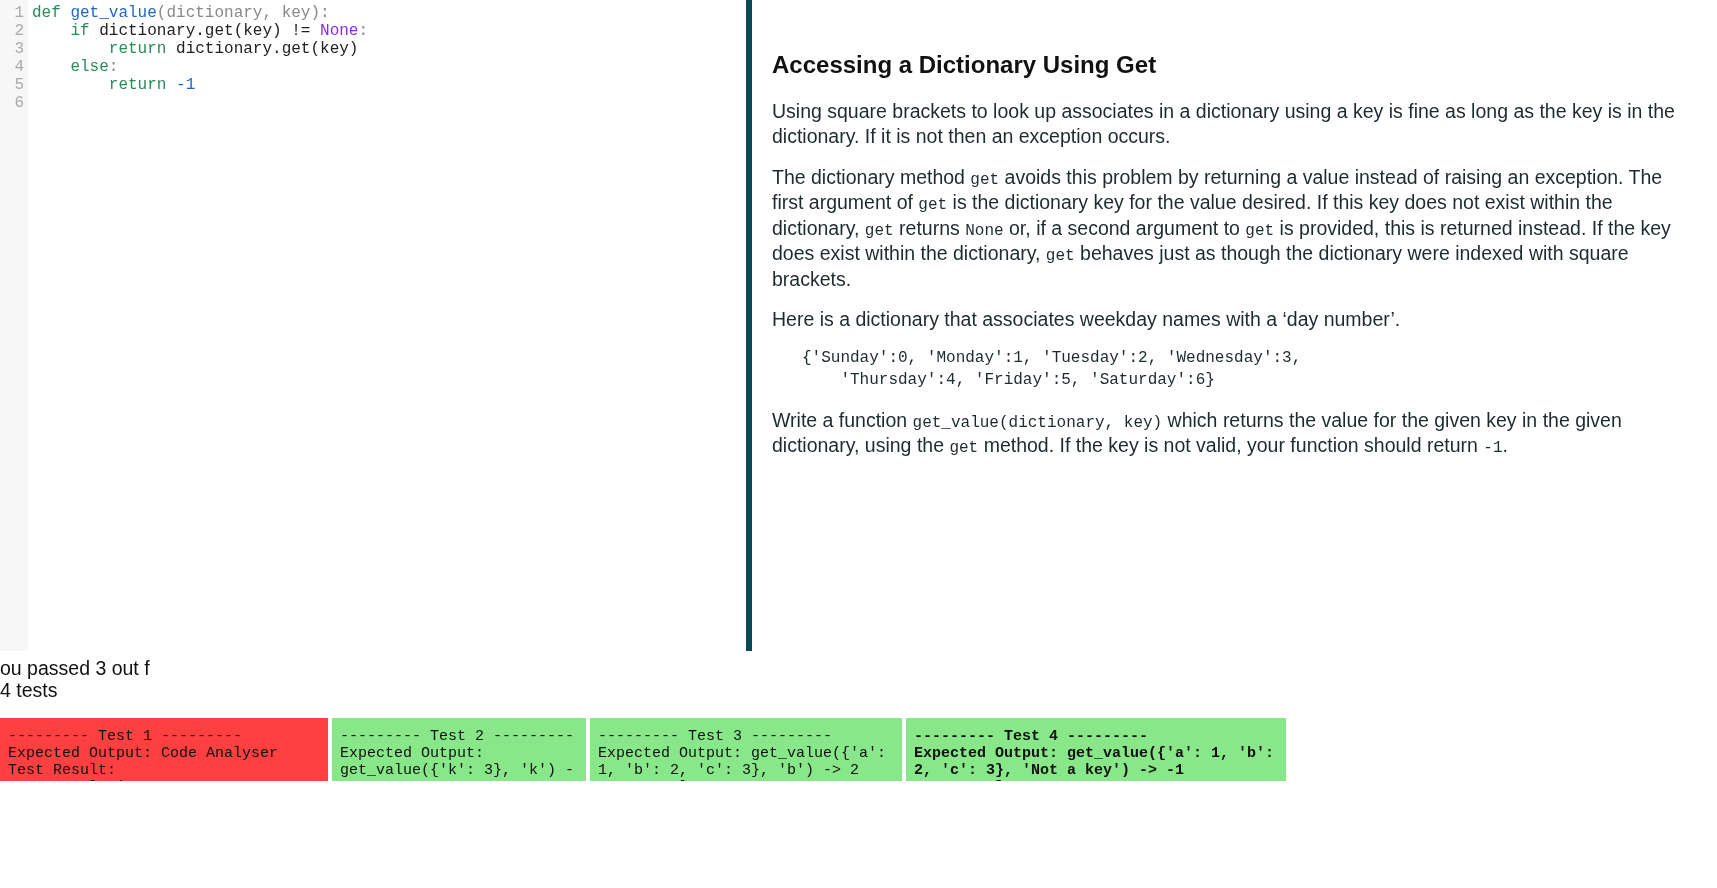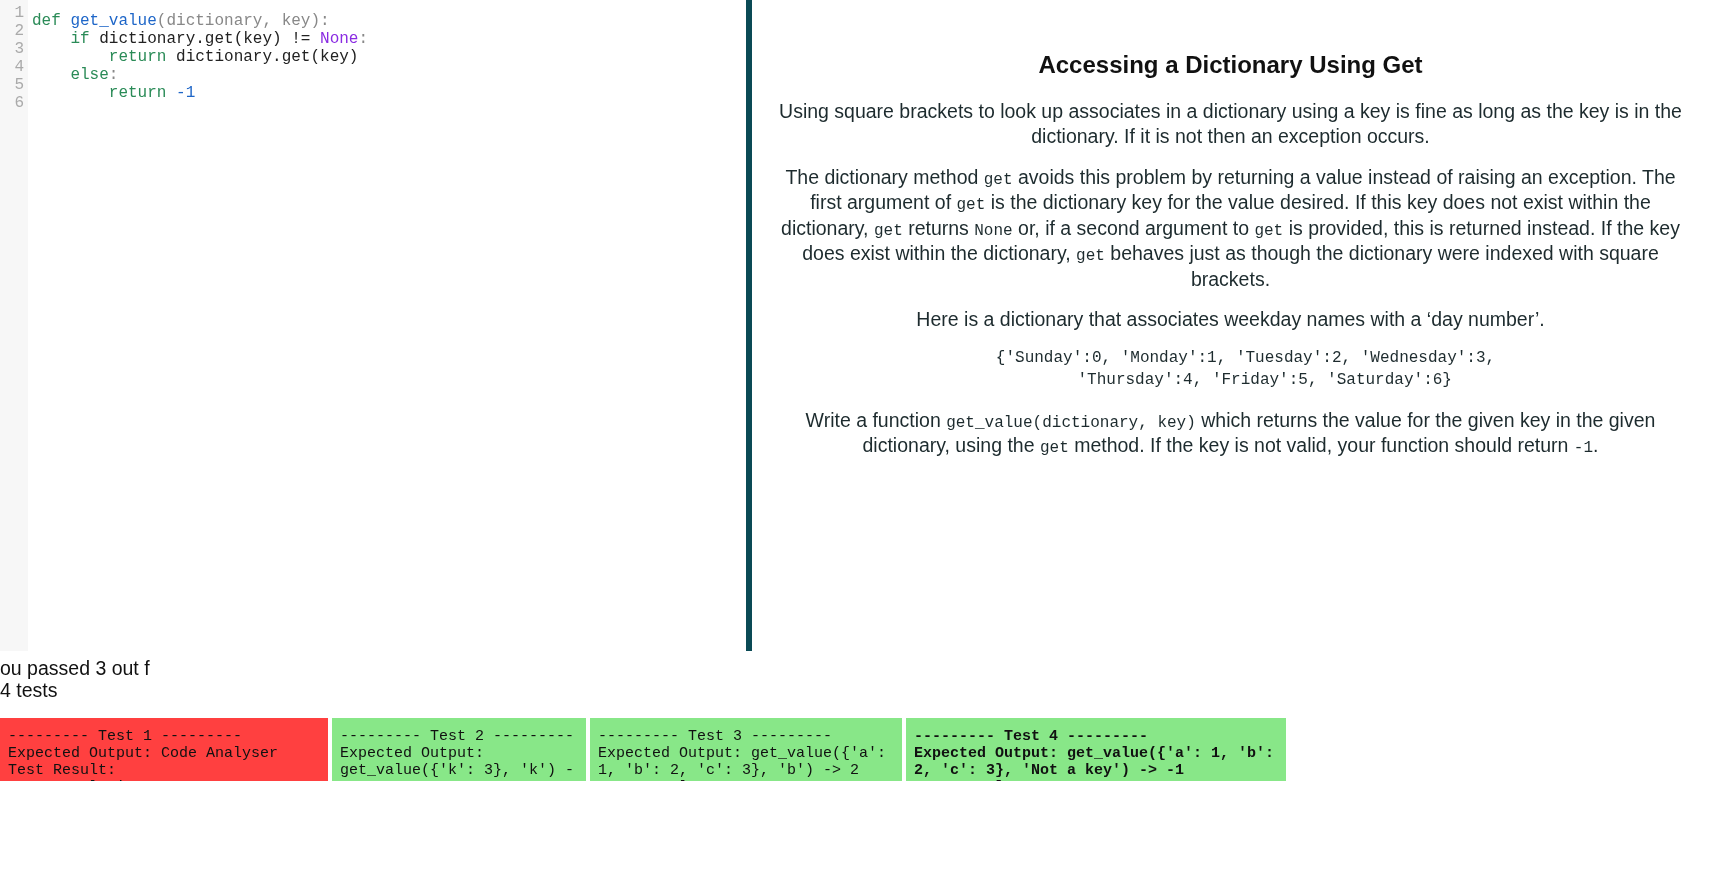--- a/index.html
+++ b/index.html
@@ -2,29 +2,29 @@
 <html><head>
 <meta charset="utf-8">
 <style>
   * { box-sizing: border-box; margin: 0; padding: 0; }
   html, body { width: 1717px; height: 888px; font-family: "Segoe UI", Arial, sans-serif; overflow: hidden; background:#fff; }
   .root { display: flex; flex-direction: column; width: 100%; height: 100%; }
   .main { display: flex; flex-direction: row; height: 651px; }
   .editor-pane { width: 752px; display: flex; border-right: 6px solid #0a4a55; background:#fff; }
   .gutter { width: 28px; background: #f7f7f7; color: #aaaaaa; font-family: "NSimSun","SimSun","Courier New",monospace; font-size: 16px; line-height: 18px; text-align: right; padding: 4px 4px 0 0; user-select: none; }
   .gutter div { height: 18px; }
-  .code { flex: 1; font-family: "NSimSun","SimSun","Courier New",monospace; font-size: 16px; line-height: 18px; padding: 4px 0 0 4px; white-space: pre; color: #222; margin-top: 8px; }
+  .code { flex: 1; font-family: "NSimSun","SimSun","Courier New",monospace; font-size: 16px; line-height: 18px; padding: 4px 0 0 4px; white-space: pre; color: #222; }
   .code .line { height: 18px; }
   .kw { color: #2a8b57; }
   .fn { color: #1e66c8; }
   .id { color: #222; }
   .pn { color: #888; }
   .cn { color: #8a2be2; }
   .nm { color: #1e66c8; }
-  .desc-pane { flex: 1; padding: 50px 28px 20px 20px; color: #1d2b2e; font-size: 19.5px; line-height: 1.28; overflow:hidden;text-align:center; }
+  .desc-pane { flex: 1; padding: 50px 28px 20px 20px; color: #1d2b2e; font-size: 19.5px; line-height: 1.28; overflow:hidden; }
   .desc-pane h1 { font-size: 24px; font-weight: 700; margin-bottom: 18px; color:#111; }
   .desc-pane p { margin-bottom: 16px; }
   .desc-pane code.inline { font-family: "NSimSun","SimSun","Courier New",monospace; font-size: 16px; }
   .desc-pane pre.block { font-family: "NSimSun","SimSun","Courier New",monospace; font-size: 16px; white-space: pre; margin: 4px 0 16px 30px; line-height: 1.35; }
 
   .results { display: flex; flex-direction: column; height: 130px; background:#fff; }
   .summary { width: 165px; padding: 6px 4px 0 0; font-size: 19.5px; line-height: 1.15; color:#111; }
   .cards { flex: 1; display: flex; flex-direction: row; gap: 4px; padding-top:0; }
   .card { font-family: "NSimSun","SimSun","Courier New",monospace; font-size: 15px; line-height: 17px; padding: 10px 8px 6px 8px; white-space: pre-wrap; overflow:hidden;margin-top:16px; }
   .card.fail { background: #ff4040; color:#111; width: 328px; height: 130px; }

